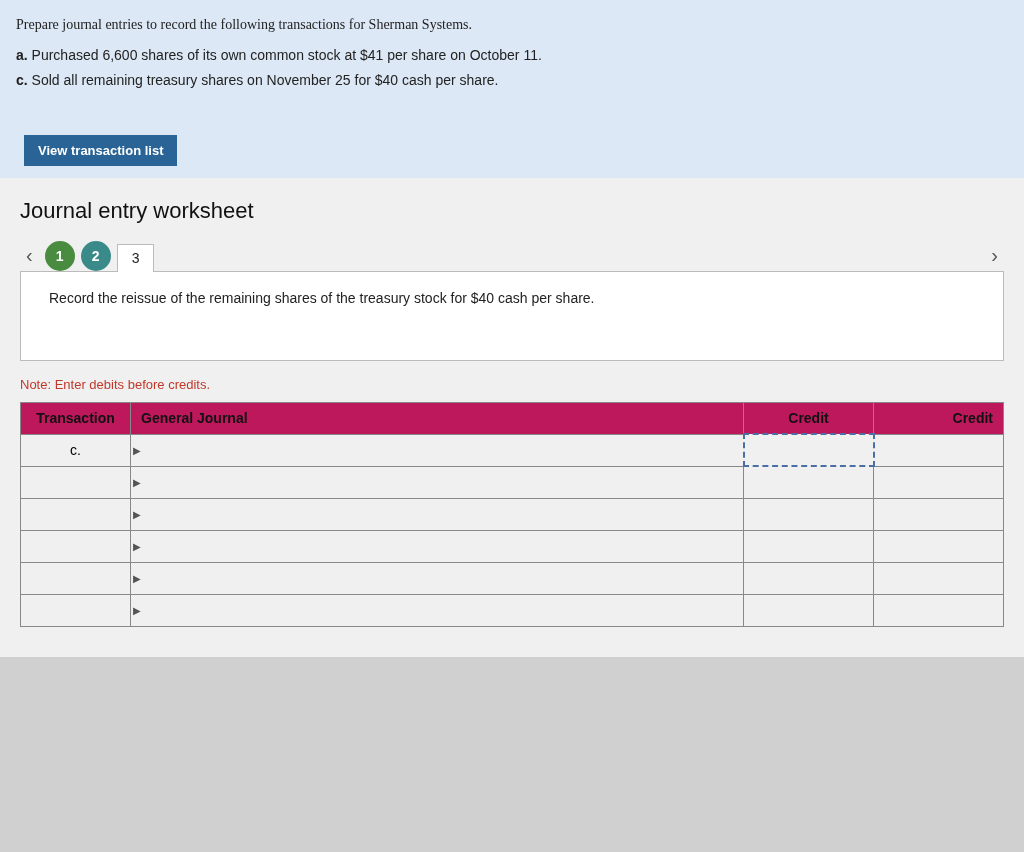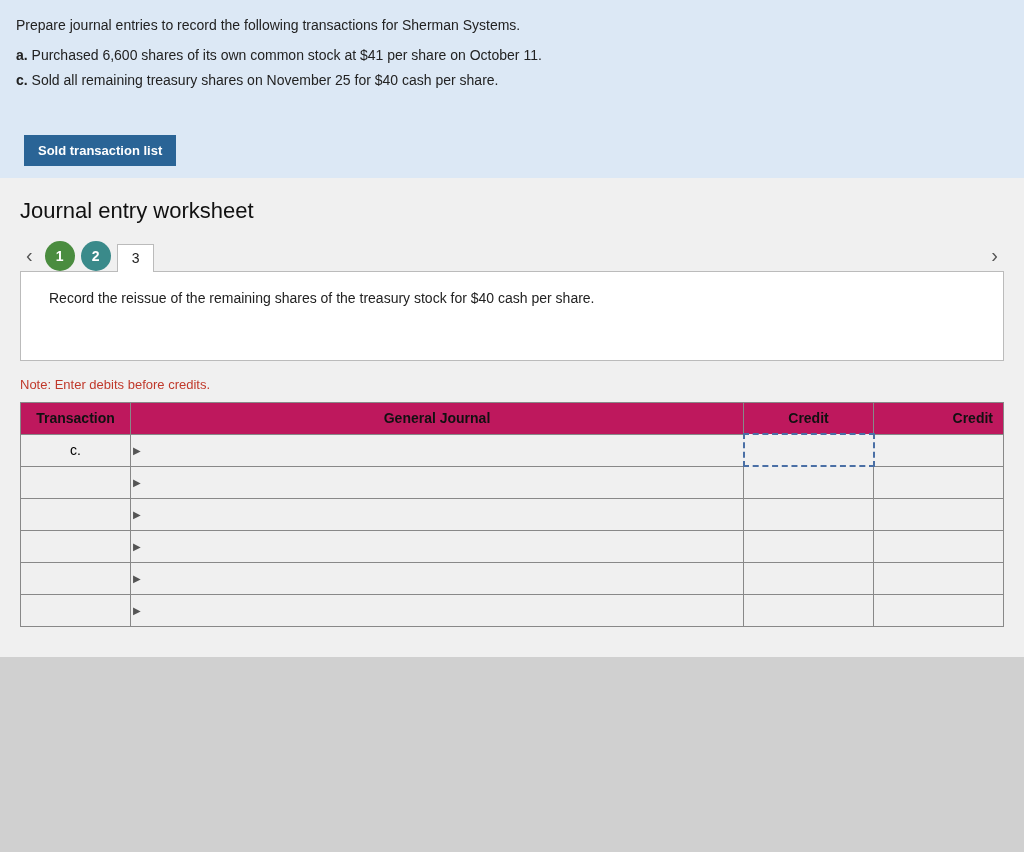--- a/index.html
+++ b/index.html
@@ -23,20 +23,21 @@
       color: #222;
     }
 
     .problem-section p {
       margin-bottom: 4px;
     }
 
     .problem-section .problem-title {
       font-size: 14px;
       margin-bottom: 8px;
+      font-family: Liberation Serif, serif;
     }
 
     .transaction-items {
       margin-top: 4px;
     }
 
     .transaction-items p {
       margin-bottom: 2px;
     }
 
@@ -145,21 +146,21 @@
       font-weight: bold;
       color: #111;
     }
 
     .journal-table th.col-transaction {
       width: 110px;
       text-align: center;
     }
 
     .journal-table th.col-general {
-      text-align: center;
+      text-align: left;
     }
 
     .journal-table th.col-debit {
       width: 130px;
       text-align: center;
     }
 
     .journal-table th.col-credit {
       width: 130px;
       text-align: right;
@@ -224,21 +225,21 @@
 
 <div class="problem-section">
   <p class="problem-title">Prepare journal entries to record the following transactions for Sherman Systems.</p>
   <div class="transaction-items">
     <p><strong>a.</strong> Purchased 6,600 shares of its own common stock at $41 per share on October 11.</p>
     <p><strong>c.</strong> Sold all remaining treasury shares on November 25 for $40 cash per share.</p>
   </div>
 </div>
 
 <div style="background:#dce8f5; padding: 10px 12px 12px 12px;">
-  <button class="btn-view">Sold transaction list</button>
+  <button class="btn-view">View transaction list</button>
 </div>
 
 <div class="worksheet-container">
   <div class="worksheet-title">Journal entry worksheet</div>
 
   <div class="tabs-row">
     <span class="tab-arrow">‹</span>
 
     <div class="tab-circle green">
       <span>1</span>

